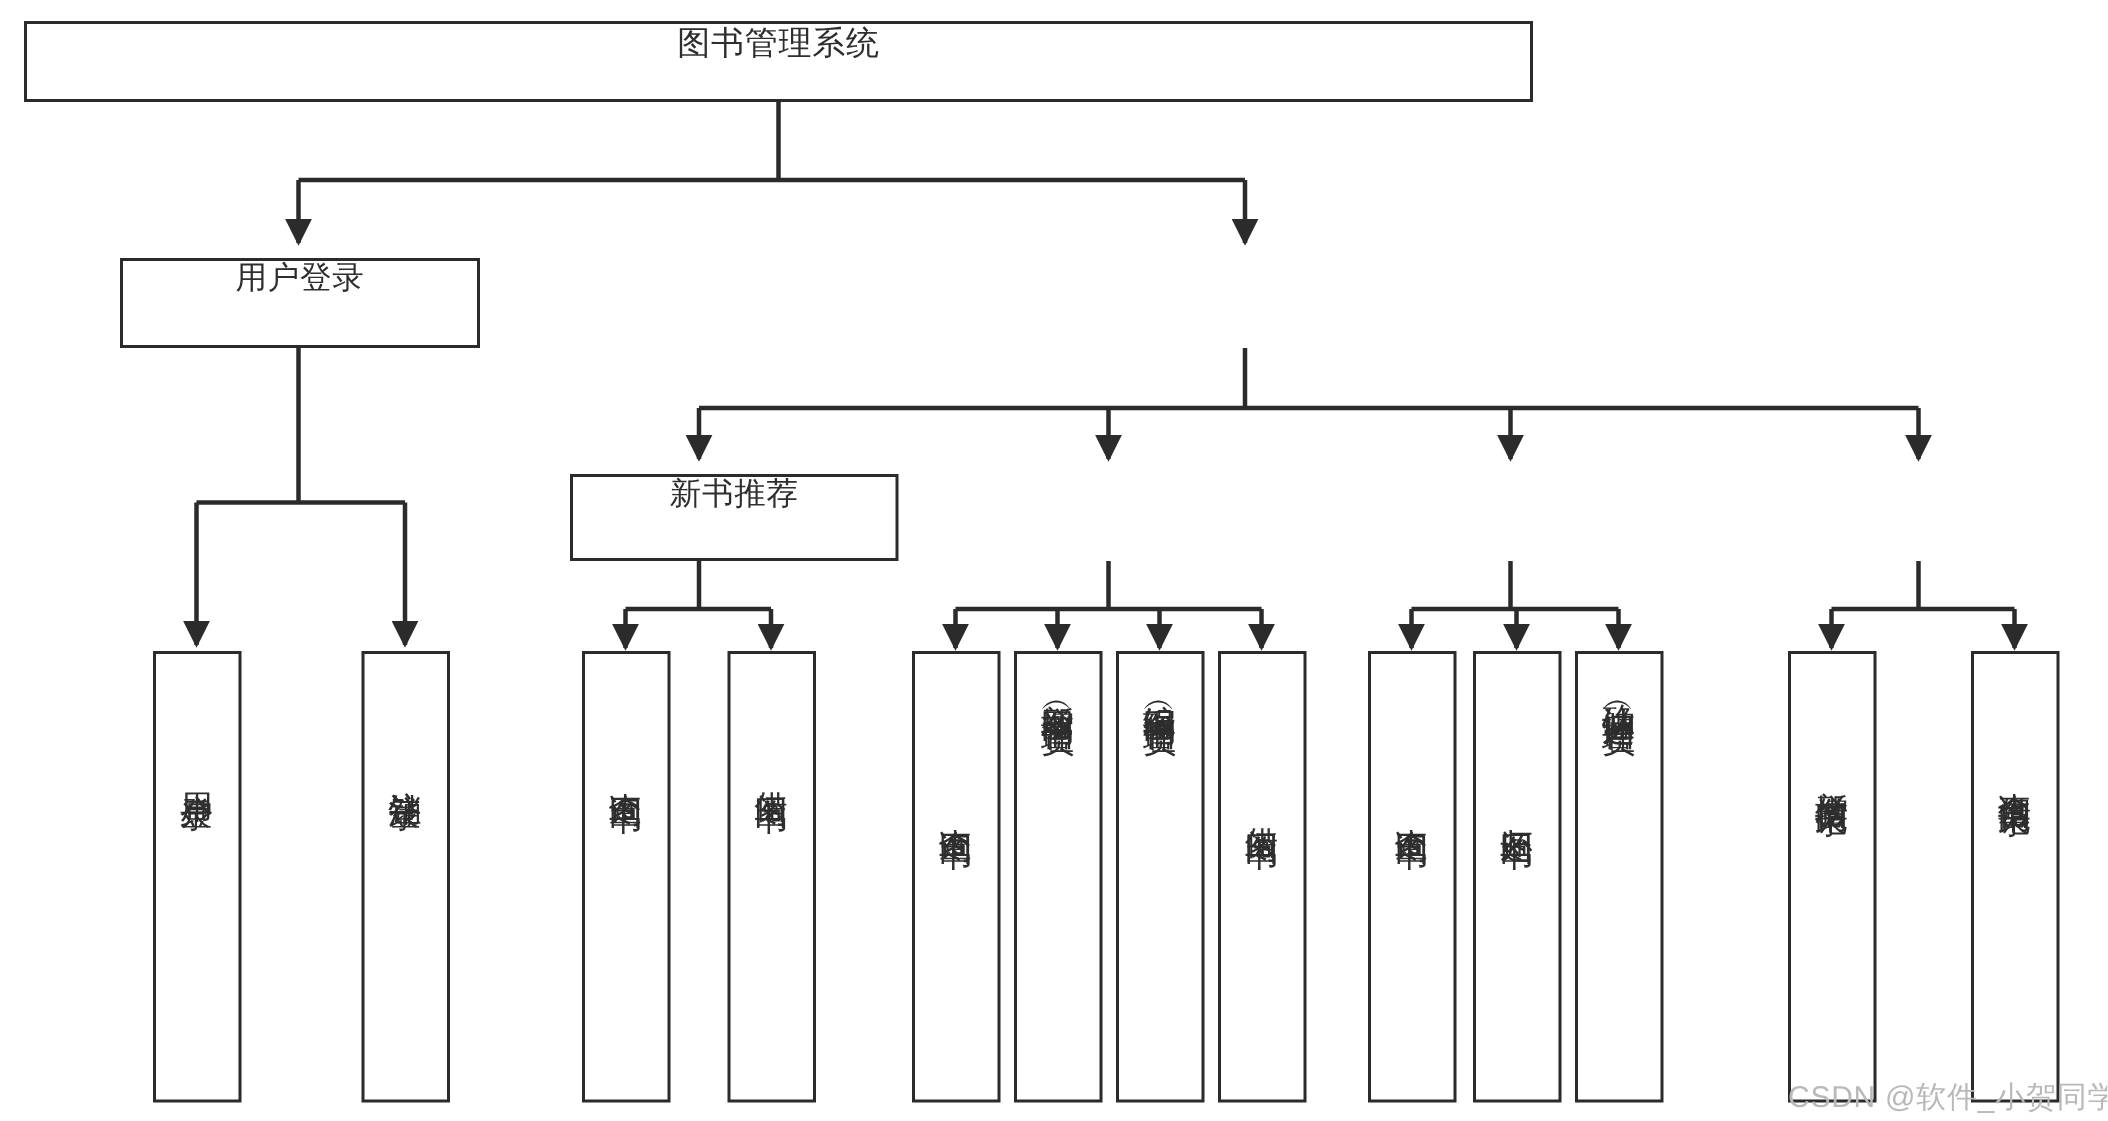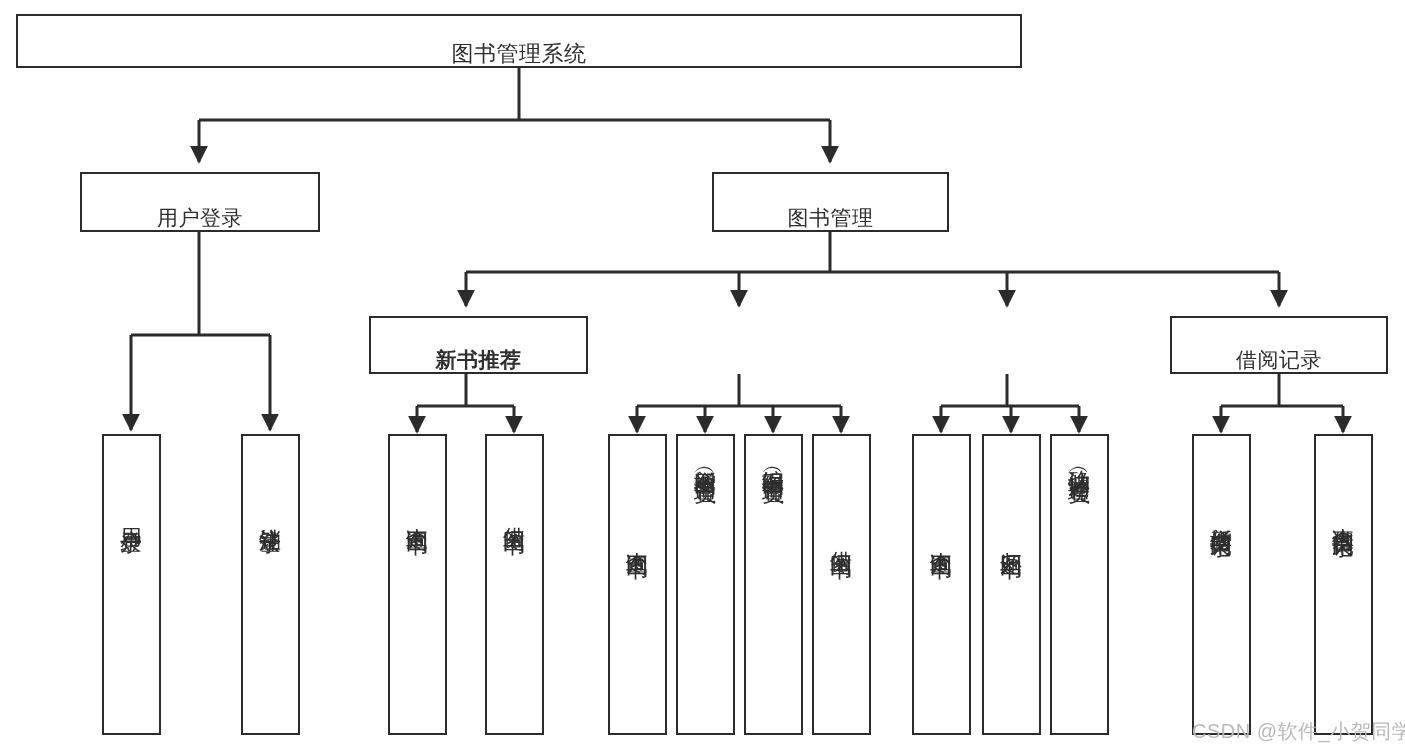--- a/index.html
+++ b/index.html
@@ -25,21 +25,21 @@
     width: 1405px;
     height: 747px;
     pointer-events: none;
   }
   .node {
     position: absolute;
     box-sizing: border-box;
     border: 2px solid #2b2b2b;
     background: #ffffff;
     display: flex;
-    align-items: flex-end;
+    align-items: flex-start;
     justify-content: center;
     color: #2e2e2e;
   }
   .node .label {
     display: block;
     text-align: center;
     line-height: 1.15;
     letter-spacing: 0.5px;
   }
   .node.horizontal .label {
@@ -135,29 +135,23 @@
     </g>
   </svg>
 
   <div class="node horizontal root" style="left:16px; top:14px; width:1006px; height:54px;">
     <span class="label">图书管理系统</span>
   </div>
 
   <div class="node horizontal" style="left:80px; top:172px; width:240px; height:60px;">
     <span class="label">用户登录</span>
   </div>
-  <div class="node horizontal" style="left:712px; top:172px; width:237px; height:60px;">
-    <span class="label">图书管理</span>
-  </div>
 
-  <div class="node horizontal" style="left:369px; top:316px; width:219px; height:58px;font-weight:bold;">
+  <div class="node horizontal" style="left:380px; top:316px; width:219px; height:58px;">
     <span class="label">新书推荐</span>
-  </div>
-  <div class="node horizontal" style="left:1170px; top:316px; width:218px; height:58px;">
-    <span class="label">借阅记录</span>
   </div>
 
   <div class="node vertical mid" style="left:102px; top:434px; width:59px; height:301px;">
     <span class="label">用户登录</span>
   </div>
   <div class="node vertical mid" style="left:241px; top:434px; width:59px; height:301px;">
     <span class="label">注销登录</span>
   </div>
 
   <div class="node vertical mid" style="left:388px; top:434px; width:59px; height:301px;">

